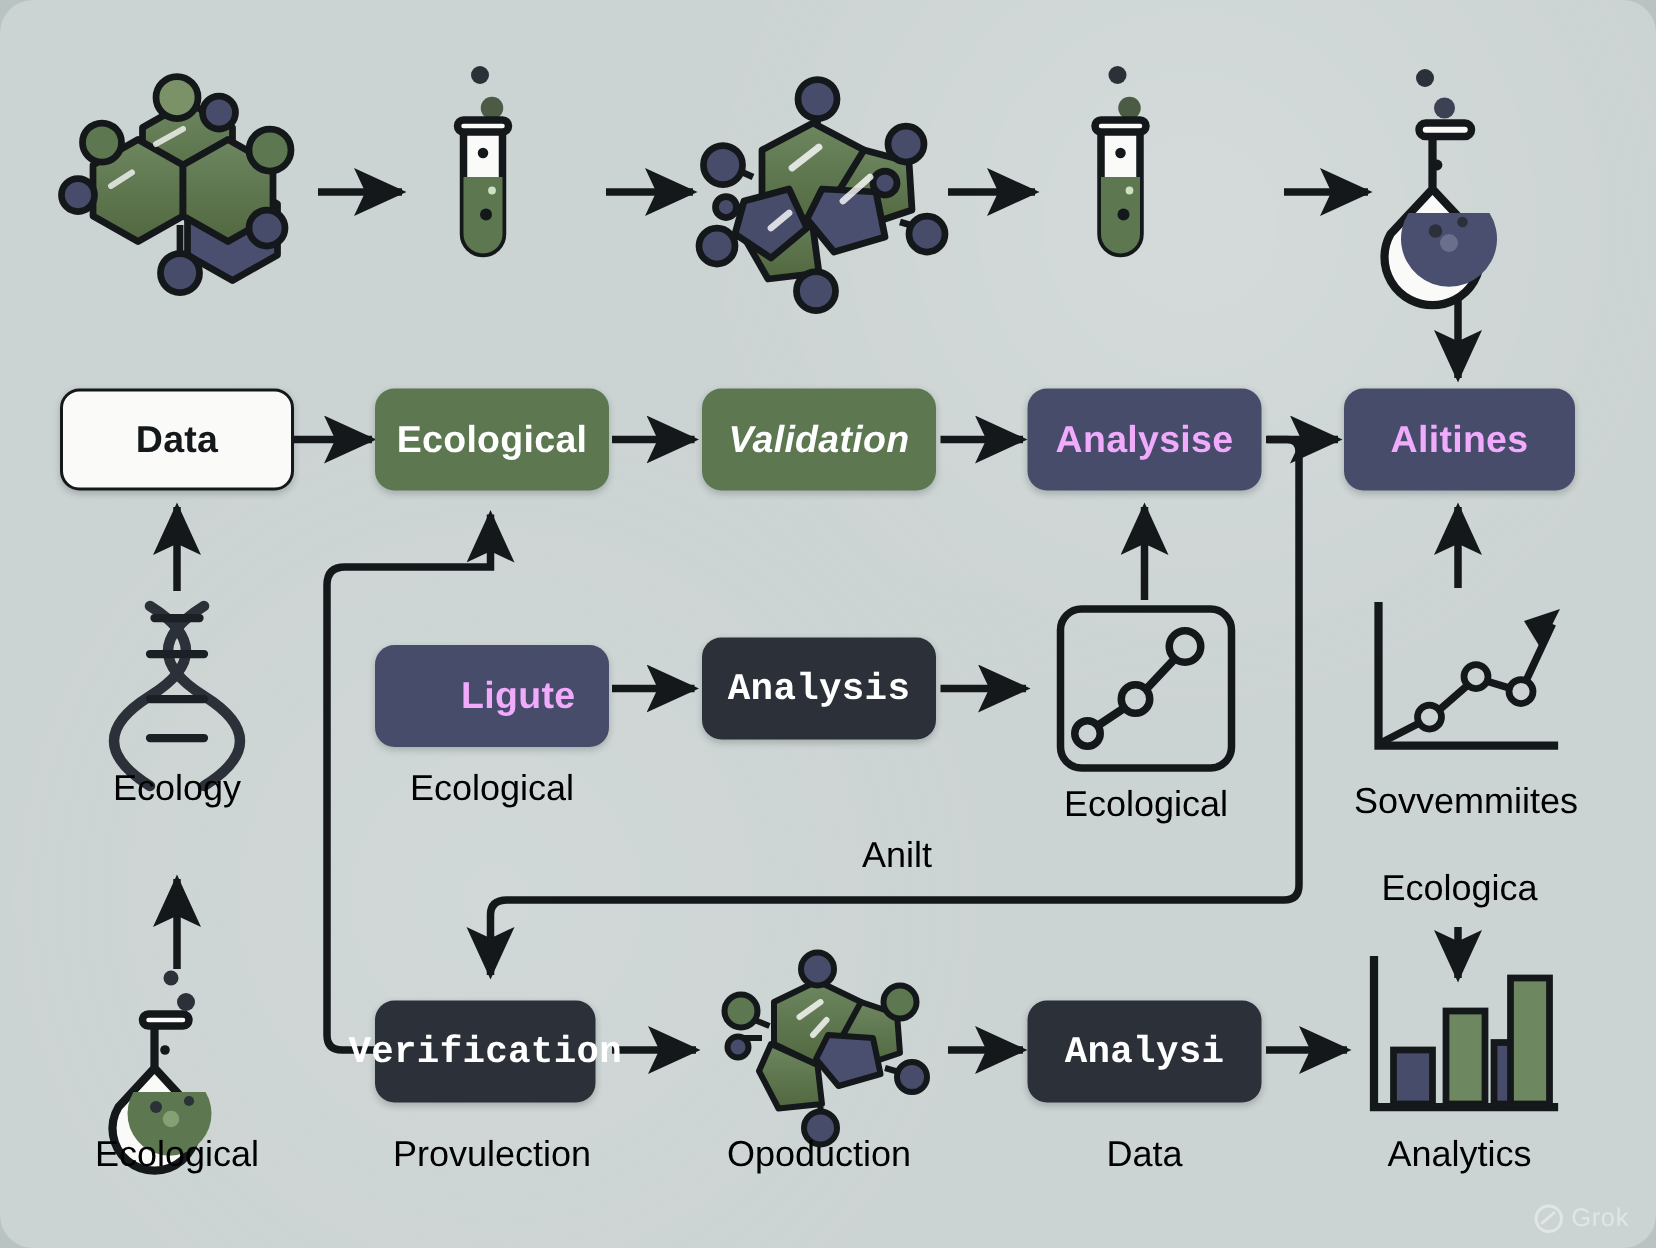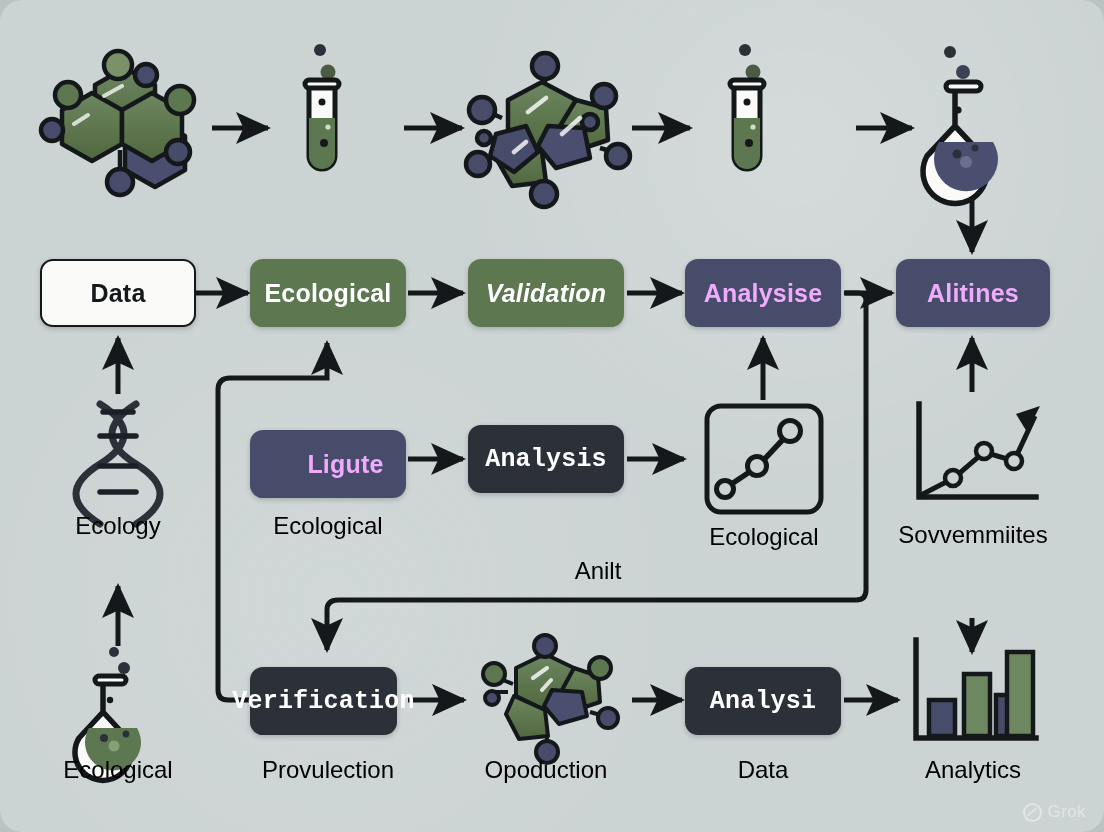--- a/index.html
+++ b/index.html
@@ -277,24 +277,25 @@
   </div>
   <div class="node dark" style="left:685px;top:667px;width:156px;height:68px;">
     <span>Analysi</span>
   </div>
 
   <div class="caption" style="left:0;top:512px;width:236px;">Ecology</div>
   <div class="caption" style="left:0;top:756px;width:236px;">Ecological</div>
 
   <div class="caption" style="left:250px;top:512px;width:156px;">Ecological</div>
   <div class="caption" style="left:686px;top:523px;width:156px;">Ecological</div>
-  <div class="caption" style="left:894px;top:521px;width:158px;">Sovvemmiites</div>
+  <div class="caption" style="left:894px;top:521px;width:158px;text-align:right;">Sovvemmiites</div>
 
   <div class="caption" style="left:520px;top:557px;width:156px;">Anilt</div>
 
+  <div class="caption" style="left:894px;top:579px;width:158px;">Ecologica</div>
 
   <div class="caption" style="left:250px;top:756px;width:156px;">Provulection</div>
   <div class="caption" style="left:468px;top:756px;width:156px;">Opoduction</div>
   <div class="caption" style="left:685px;top:756px;width:156px;">Data</div>
   <div class="caption" style="left:894px;top:756px;width:158px;">Analytics</div>
 
   <div class="watermark">
     <span class="wm-ring"></span>
     <span>Grok</span>
   </div>

